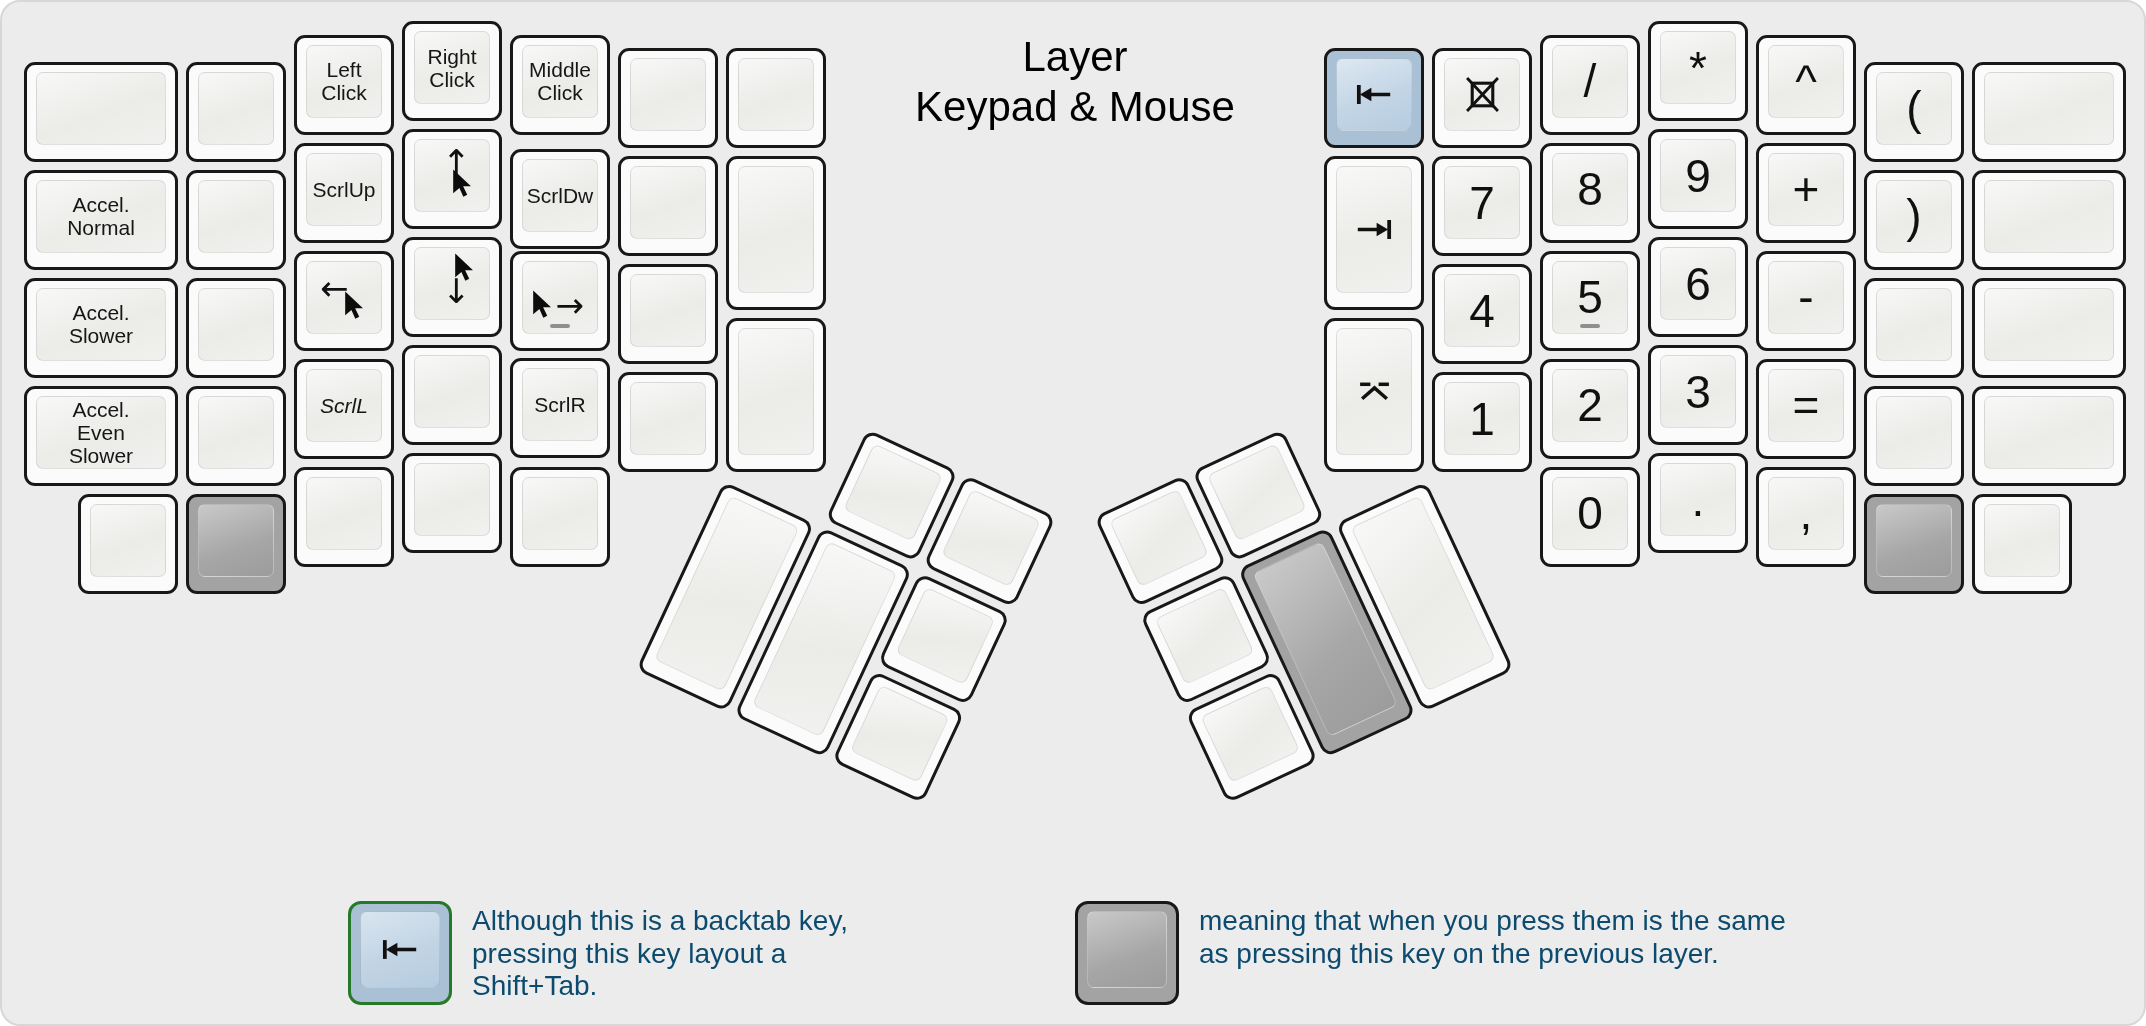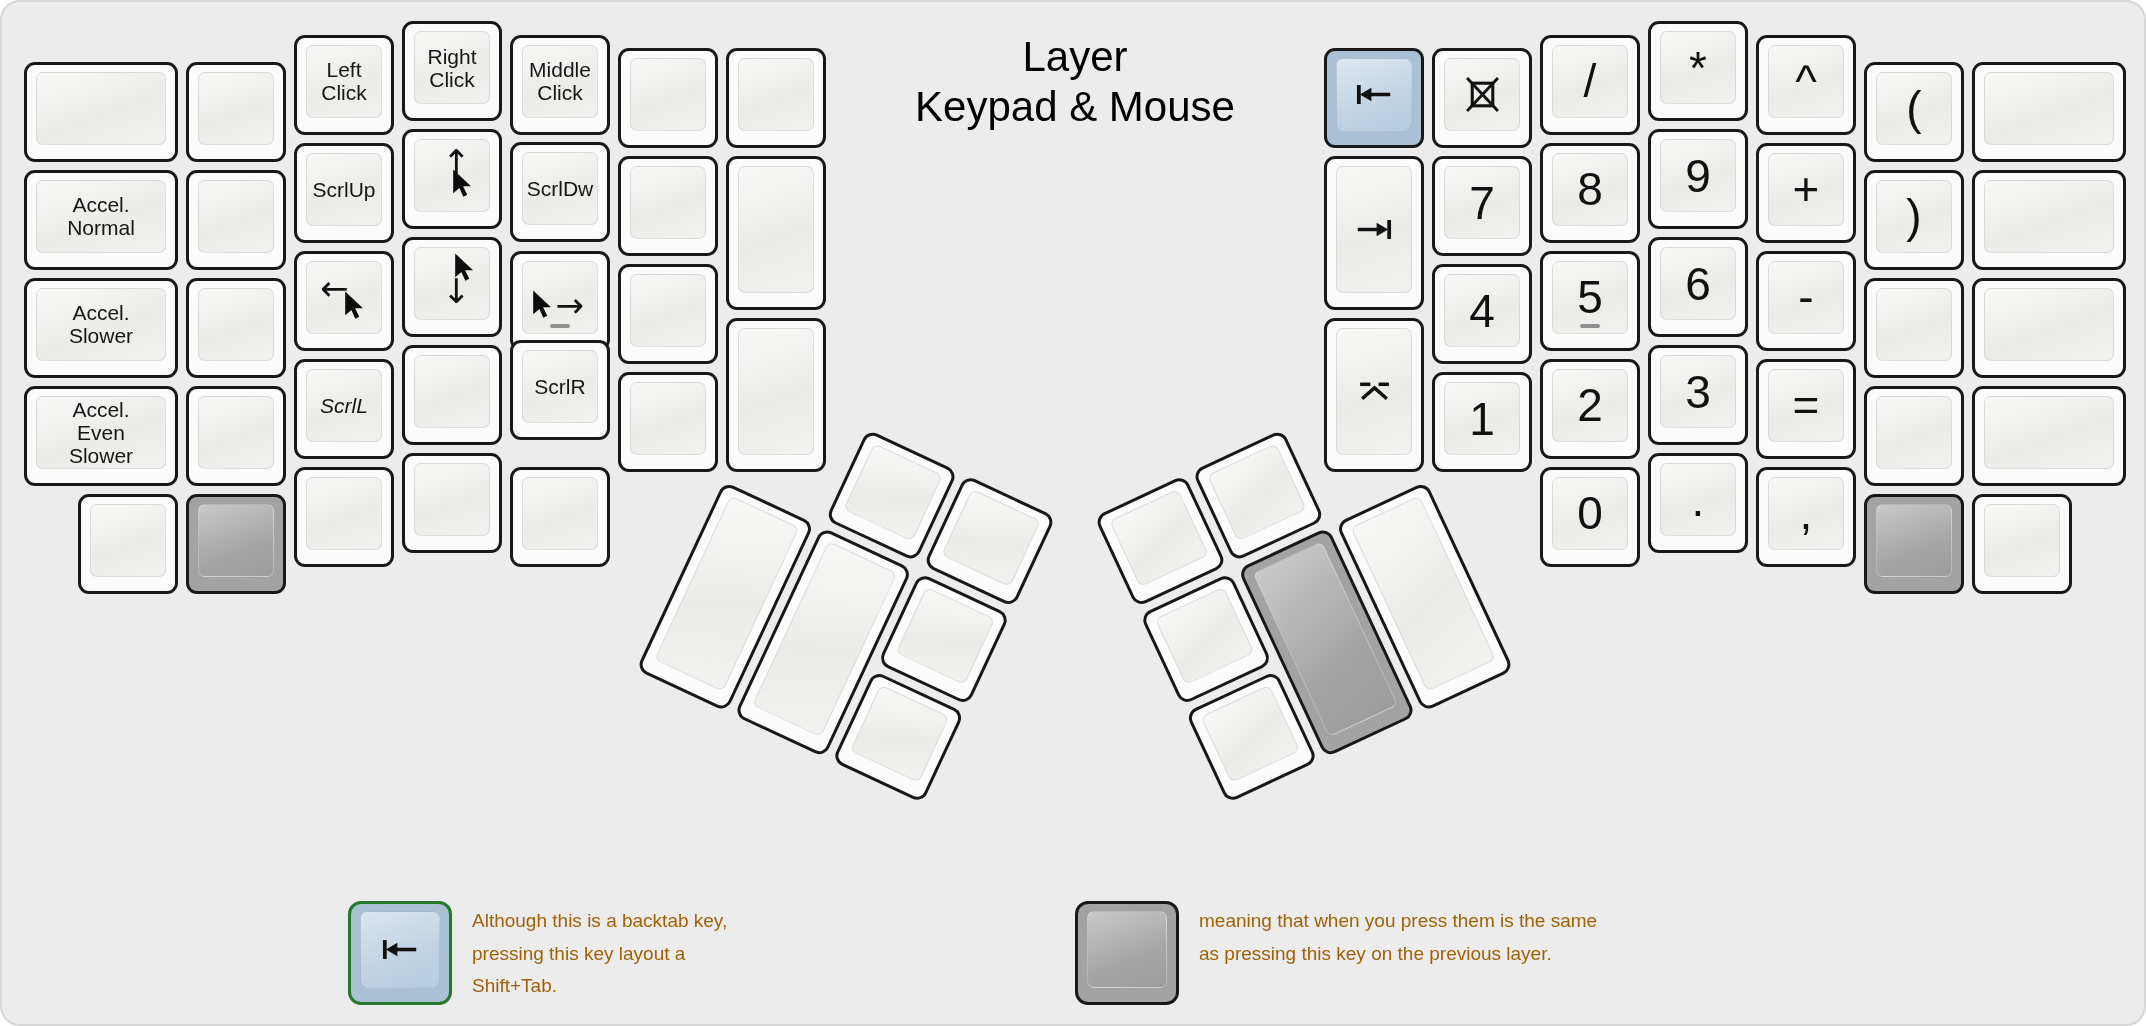--- a/index.html
+++ b/index.html
@@ -51,21 +51,21 @@
     position:absolute;width:104px;height:104px;box-sizing:border-box;border-radius:13px;
   }
   .minikey .mcap{
     position:absolute;left:9px;right:9px;top:7px;bottom:14px;border-radius:7px;
     display:flex;align-items:center;justify-content:center;
   }
   #legend-backtab-key{background:var(--key-blue,#aac0d5);border:3.5px solid var(--legend-green,#27792a);}
   #legend-backtab-key .mcap{background:linear-gradient(160deg,#d9e5f0 0%,#c2d4e4 55%,#b5cce0 100%);border:1px solid rgba(0,0,0,0.10);}
   #legend-transparent-key{background:var(--key-gray,#a3a3a3);border:3px solid var(--key-border,#181818);}
   #legend-transparent-key .mcap{background:linear-gradient(160deg,#c9c9c9 0%,#a6a6a6 60%,#9c9c9c 100%);border:1px solid rgba(255,255,255,0.25);}
-  .legend-text{position:absolute;font-size:19px;line-height:32.5px;color:#a16207;}
+  .legend-text{position:absolute;font-size:28px;line-height:32.5px;color:#0c4a6e;}
 </style>
 </head>
 <body>
 
 <div id="stage">
 
   <div id="title">
     <div>Layer</div>
     <div>Keypad &amp; Mouse</div>
   </div>
@@ -165,35 +165,35 @@
         <div class="cap"></div>
       </div>
       <div class="key" style="left: 490px; top: 17.5px; width: 100px; height: 100px;">
         <div class="cap">
           <div class="legend-sm">
             <div>Middle</div>
             <div>Click</div>
           </div>
         </div>
       </div>
-      <div class="key" style="left: 490px; top: 125px; width: 100px; height: 100px;">
+      <div class="key" style="left: 490px; top: 132px; width: 100px; height: 100px;">
         <div class="cap">
           <div class="legend-sm">ScrlDw</div>
         </div>
       </div>
       <div class="key" style="left: 490px; top: 233.5px; width: 100px; height: 100px;">
         <div class="cap">
           <span class="mouse-arrow pos-a-tr">→</span>
           <span class="cursor-svg pos-c-bl"><svg width="25" height="32" viewBox="0 0 14 18">
               <path d="M1.2 0.8 L1.2 14.2 L4.7 11.2 L6.9 16.2 L9.1 15.1 L6.8 10.2 L11.2 10.2 Z" fill="#0c0c0c"></path>
             </svg></span>
           <div class="homing"></div>
         </div>
       </div>
-      <div class="key" style="left: 490px; top: 323px; width: 100px; height: 100px;">
+      <div class="key" style="left: 490px; top: 341px; width: 100px; height: 100px;">
         <div class="cap">
           <div class="legend-sm">ScrlR</div>
         </div>
       </div>
       <div class="key" style="left: 598px; top: 31px; width: 100px; height: 100px;">
         <div class="cap"></div>
       </div>
       <div class="key" style="left: 598px; top: 139px; width: 100px; height: 100px;">
         <div class="cap"></div>
       </div>

